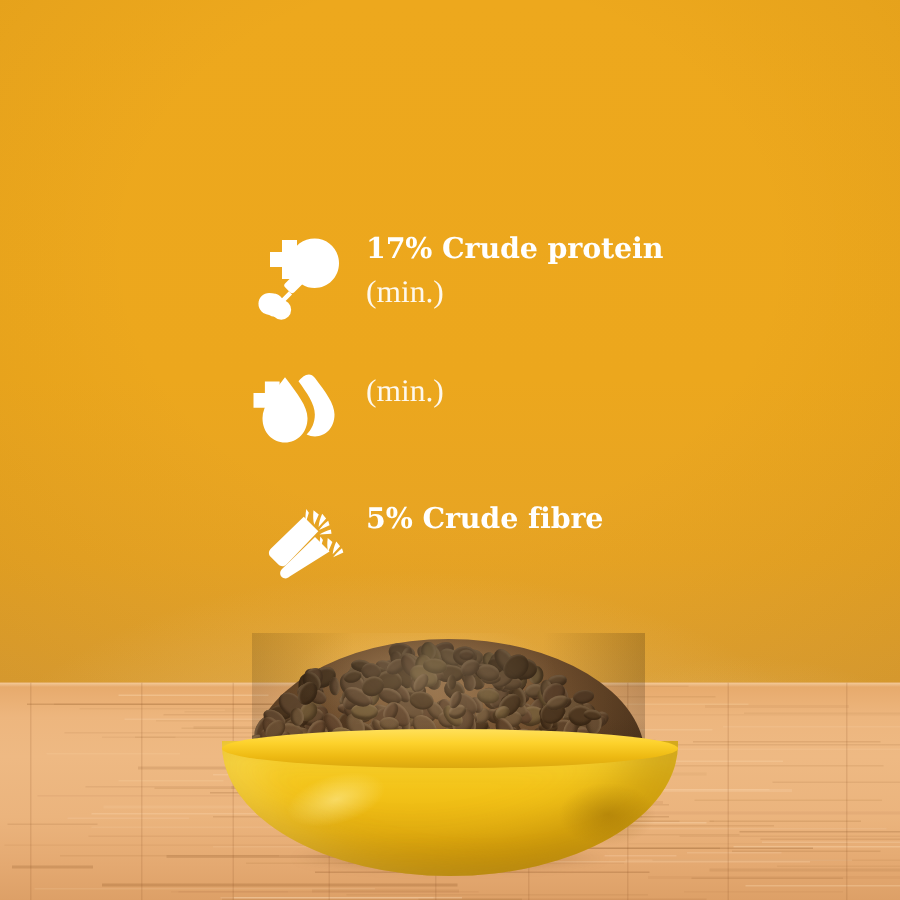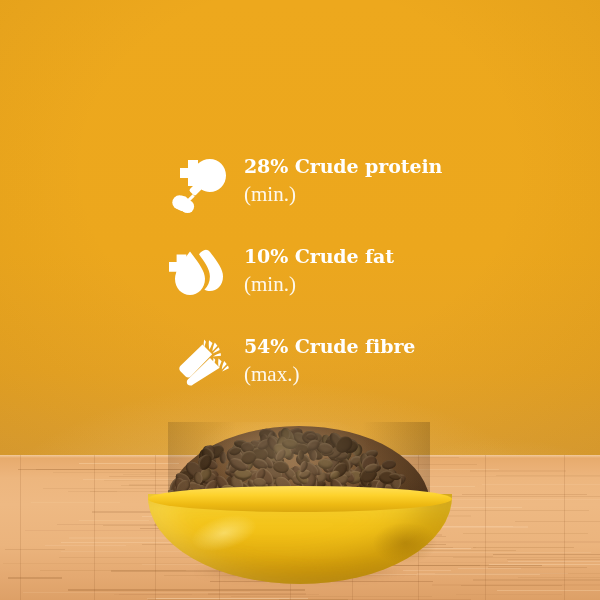--- a/index.html
+++ b/index.html
@@ -225,39 +225,38 @@
           <g fill="#ffffff">
             <path d="M12 12h8V4h10v8h8v10h-8v8H20v-8h-8z"></path>
             <path d="M58 19.5c0 9.2-7.2 16.5-16.2 16.5-3.1 0-6-.9-8.4-2.4l-5.2 5.2a2 2 0 0 1-2.9 0l-3.1-3.1a2 2 0 0 1 0-2.9l5.3-5.3A16.3 16.3 0 0 1 25.4 19C25.4 9.8 32.7 3 41.8 3 50.8 3 58 10.3 58 19.5z"></path>
             <path d="M24.6 38.2 20 42.8a7.4 7.4 0 1 0-8.9 11.1 7.4 7.4 0 0 0 11-8.9l4.6-4.6z"></path>
             <circle cx="11.5" cy="46.5" r="7.2"></circle>
             <circle cx="19.5" cy="50.5" r="6.6"></circle>
           </g>
         </svg>
       </div>
       <div class="fact-text">
-        <div class="fact-value">28% Crude protein</div>
+        <div class="fact-value">17% Crude protein</div>
         <div class="fact-note">(min.)</div>
       </div>
     </div>
 
     <div class="fact">
       <div class="fact-icon">
         <svg viewBox="0 0 62 58" xmlns="http://www.w3.org/2000/svg">
           <g fill="#ffffff">
             <path d="M42 6c7 9.4 13 17 13 24.4C55 39.2 49.1 45 42 45c-2 0-3.9-.5-5.6-1.3 3.4-3.3 5.5-7.9 5.5-13.3C41.9 23.3 36.6 16 31 8.2 33.8 4.6 38.4 1.2 42 6z"></path>
             <path d="M47.8 28.6c.6 0 1.1.5 1.1 1.1 0 3.7-2.3 6.8-5.4 7.8-.7.2-1.3-.3-1.3-1 0-.5.3-.9.8-1.1 2.2-.8 3.7-3 3.7-5.7 0-.6.5-1.1 1.1-1.1z"></path>
             <path d="M22 5.5c8 10.6 15 19.2 15 27.3C37 42.3 30.3 49 22 49S7 42.3 7 32.8C7 24.7 14 16.1 22 5.5z"></path>
             <path d="M28.8 31.2c.7 0 1.2.5 1.2 1.2 0 4.2-2.6 7.7-6.1 8.8-.8.3-1.5-.3-1.5-1.1 0-.5.3-1 .9-1.2 2.5-.9 4.2-3.4 4.2-6.5 0-.7.5-1.2 1.3-1.2z"></path>
             <path d="M1 16h7.6V8.4h9.8V16H26v9.8h-7.6v7.6H8.6v-7.6H1z"></path>
           </g>
         </svg>
       </div>
       <div class="fact-text">
-        <div class="fact-value">10% Crude fat</div>
         <div class="fact-note">(min.)</div>
       </div>
     </div>
 
     <div class="fact">
       <div class="fact-icon">
         <svg viewBox="0 0 62 58" xmlns="http://www.w3.org/2000/svg">
           <g fill="#ffffff">
 
             <path d="M36.5 10.5 14.5 31.8c-1.6 1.5-1.6 3.9-.1 5.4l5.2 5.2c1.5 1.5 3.9 1.5 5.4-.1L46.2 20.2z" transform="translate(-2,-2)"></path>
@@ -265,22 +264,21 @@
 
             <path d="M48 28 26 49.3c-1.6 1.5-1.6 3.9-.1 5.4l-.2-.2c1.5 1.5 3.9 1.5 5.4-.1L57.7 37.7z" transform="translate(-6,-6)"></path>
             <path d="M50.5 22.6c-.5 3.5-.4 6.6.3 9.3l2.8-6.6zM56.2 25c-1.4 3-2.2 5.8-2.4 8.5l4.9-5.4zM60 29.5c-2.5 2-4.4 3.9-5.9 6l6.8-3.2zM45.6 21.7c-.6 3.2-.7 6.1-.3 8.8l2-6.5z"></path>
 
             <path d="M18.4 34.6l5.8 5.8-2 1.9-5.8-5.8zM23.8 29.4l5.8 5.8-2 1.9-5.8-5.8zM29.2 24.2l5.8 5.8-2 1.9-5.8-5.8z" opacity=".0"></path>
           </g>
           <g stroke="#e3a01d" stroke-width="1.8" fill="none" opacity=".0"></g>
         </svg>
       </div>
       <div class="fact-text">
-        <div class="fact-value">54% Crude fibre</div>
-        <div class="fact-note">(max.)</div>
+        <div class="fact-value">5% Crude fibre</div>
       </div>
     </div>
 
   </div>
 
   <div class="bowl-wrap">
     <div class="shadow"></div>
     <div class="kibble-mound" id="kibbleHost">
         <div style="position: absolute; left: 0px; right: 0px; bottom: 0px; height: 104px; border-radius: 50% 50% 6px 6px / 76% 76% 6px 6px; background: radial-gradient(60% 70% at 48% 38%, rgb(138, 101, 64) 0%, rgb(109, 76, 44) 58%, rgb(83, 56, 32) 100%);"></div>
         <div class="k" style="left: 178.6px; top: 85.6px; width: 10.2px; height: 8.3px; background: rgb(125, 90, 58); transform: rotate(73deg); box-shadow: rgba(52, 32, 14, 0.55) 0px -2.2px 1.7px inset, rgba(215, 178, 132, 0.5) 0px 1.6px 1.2px inset; filter: brightness(0.91); opacity: 0.97;"></div>

